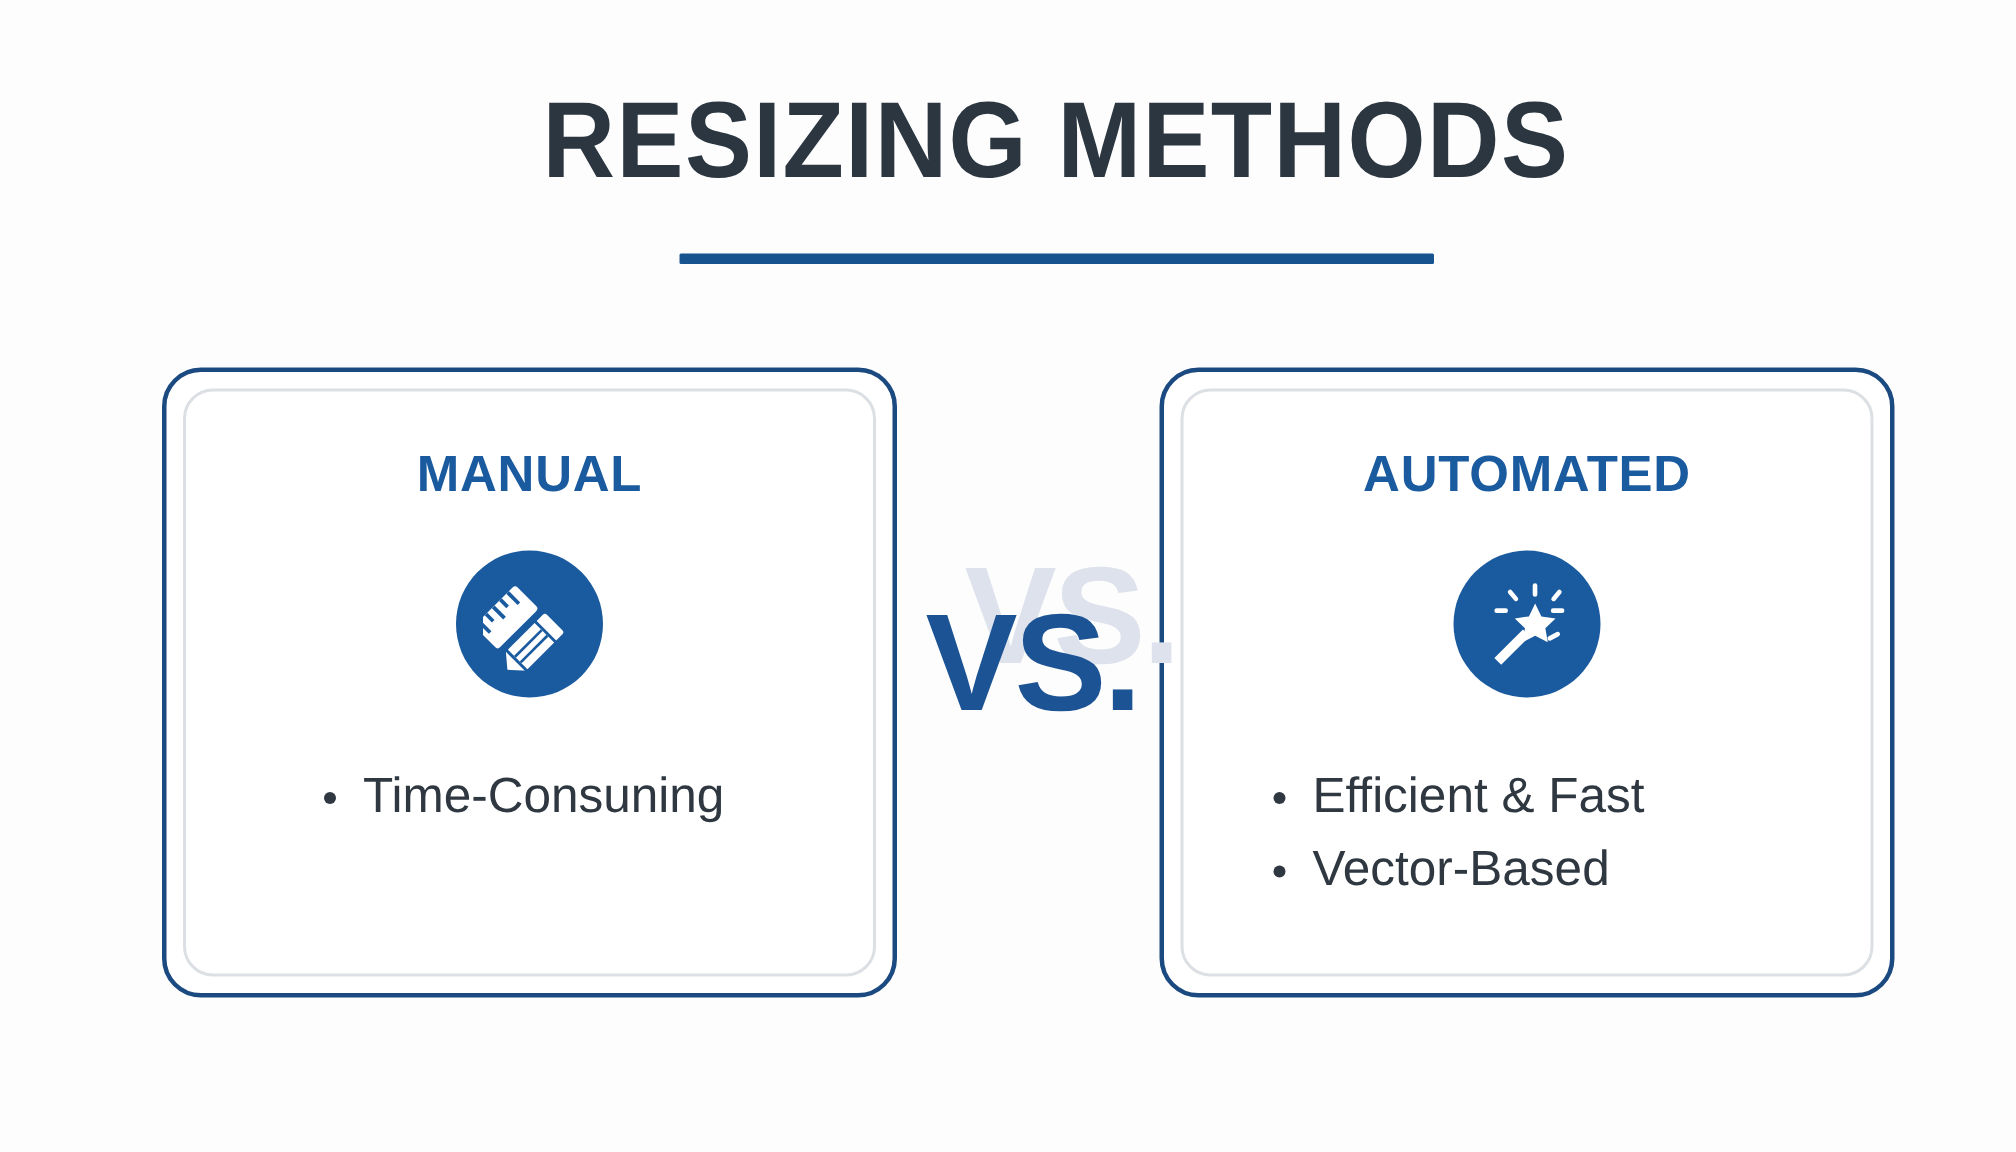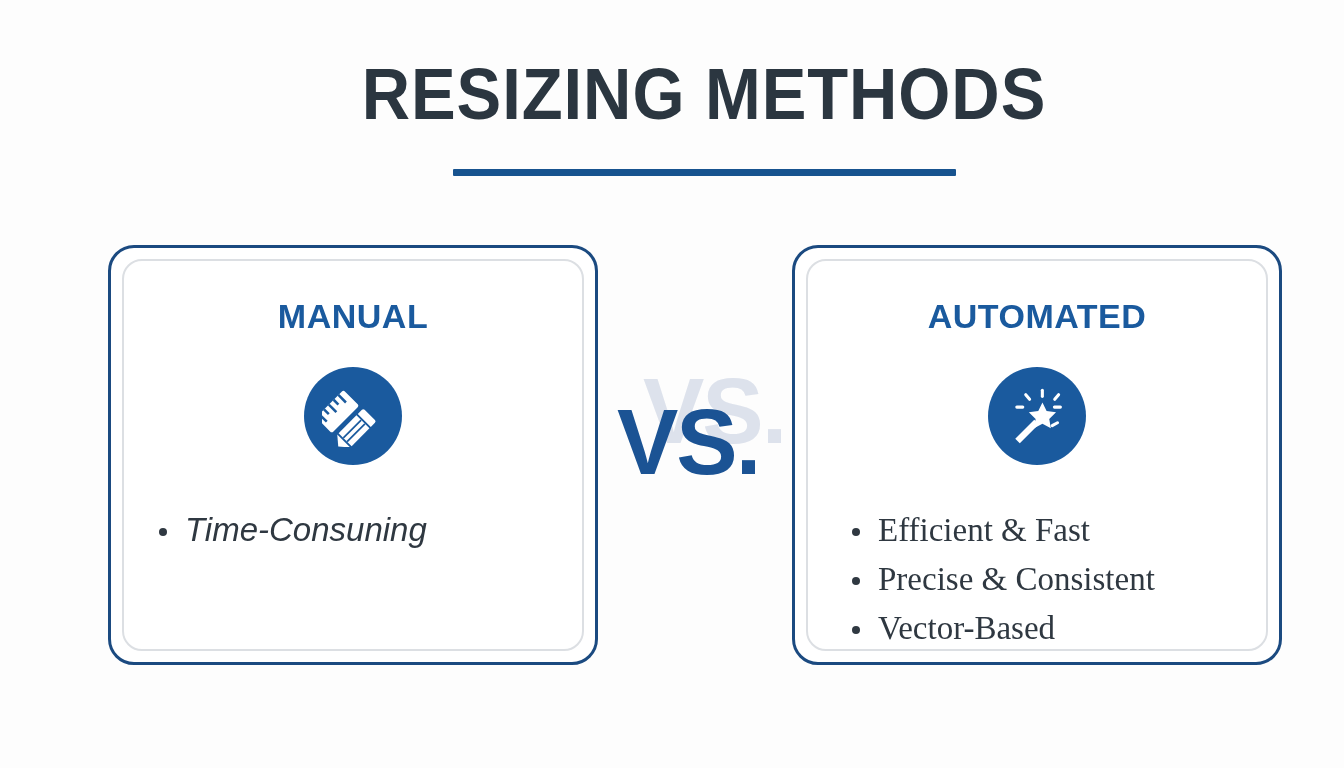--- a/index.html
+++ b/index.html
@@ -55,21 +55,21 @@
     position: absolute;
     top: 0;
     width: 490px;
     height: 420px;
     border: 3px solid #1b4a80;
     border-radius: 26px;
     background: #ffffff;
     box-sizing: border-box;
   }
   .card.left  { left: 108px; }
-  .card.right { left: 792px; }
+  .card.right { left: 773px; }
 
   .card-inner {
     position: absolute;
     top: 11px;
     left: 11px;
     right: 11px;
     bottom: 11px;
     border: 2px solid #dcdfe3;
     border-radius: 20px;
     box-sizing: border-box;
@@ -102,22 +102,22 @@
   .icon-circle svg { display: block; }
 
   .bullet-list {
     margin: 30px 0 0 0;
     padding: 0;
     list-style: none;
     align-self: flex-start;
     width: 100%;
     box-sizing: border-box;
   }
-  .card.left  .bullet-list { padding-left: 31px; font-style: italic; }
-  .card.right .bullet-list { padding-left: 40px; font-family: Liberation Serif, serif; }
+  .card.left  .bullet-list { padding-left: 88px; }
+  .card.right .bullet-list { padding-left: 56px; }
 
   .bullet-item {
     font-size: 33px;
     color: #2f3841;
     line-height: 1.48;
     position: relative;
     padding-left: 30px;
     white-space: nowrap;
   }
   .bullet-item::before {
@@ -223,21 +223,20 @@
             <rect x="14" y="20.5" width="10" height="3.4" rx="1.7" transform="translate(-6 0)"></rect>
             <rect x="20" y="6" width="3.4" height="10" rx="1.7" transform="rotate(-40 21.7 11)"></rect>
             <rect x="52" y="6" width="3.4" height="10" rx="1.7" transform="rotate(40 53.7 11)"></rect>
             <rect x="50" y="36" width="3.4" height="10" rx="1.7" transform="rotate(62 51.7 41)"></rect>
           </g>
         </svg>
       </div>
 
       <ul class="bullet-list">
         <li class="bullet-item">Efficient &amp; Fast</li>
-        <li class="bullet-item">Precise &amp; Consistent</li>
         <li class="bullet-item">Vector-Based</li>
       </ul>
     </div>
   </div>
 </div>
 
 <div class="vs-wrap">
   <span class="vs-text vs-ghost">VS.</span>
   <span class="vs-text vs-front">VS.</span>
 </div>

